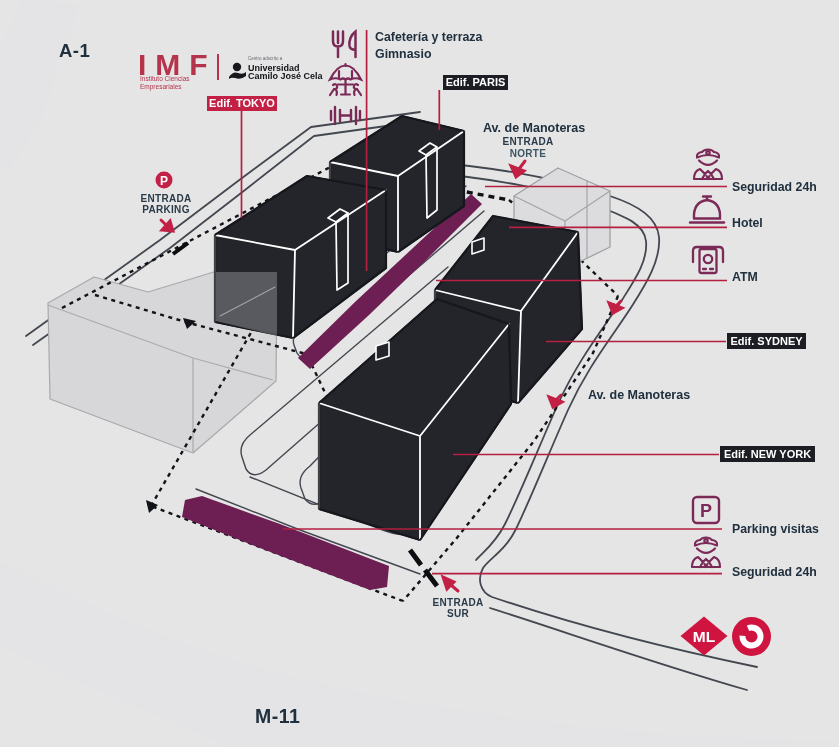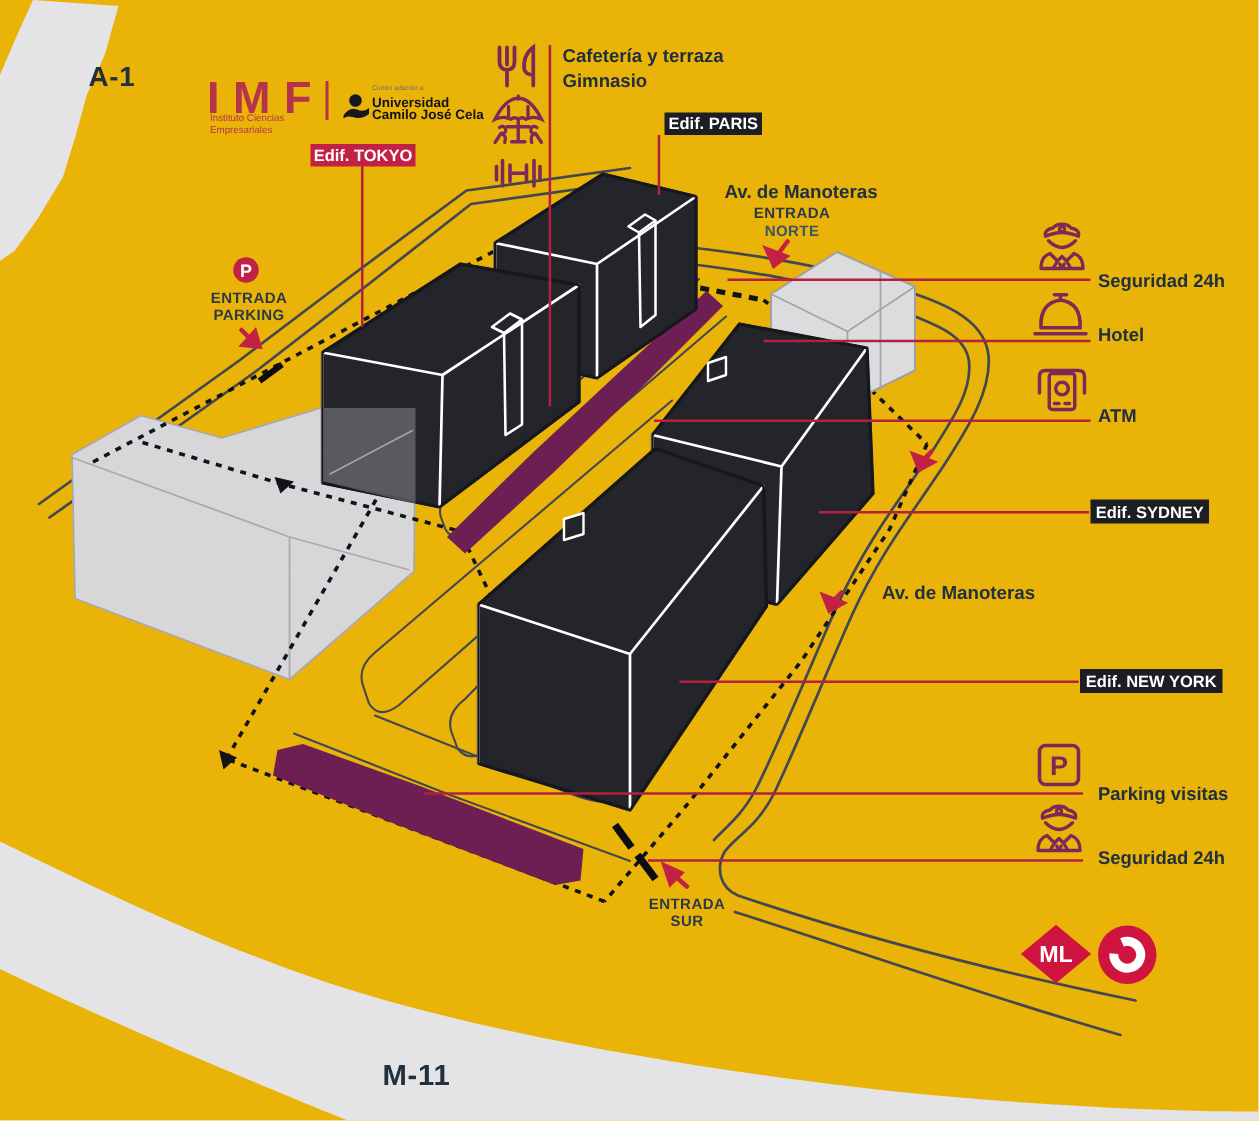--- a/index.html
+++ b/index.html
@@ -1,16 +1,16 @@
 <!DOCTYPE html>
 <html><head>
 <meta charset="utf-8">
 <style>
   html,body{margin:0;padding:0;background:#ffffff;}
-  .wrap{width:839px;height:747px;position:relative;overflow:hidden;background:#eab308;}
+  .wrap{width:839px;height:747px;position:relative;overflow:hidden;background:#e5e5e5;}
   svg text{font-family:"Liberation Sans", sans-serif;}
 </style>
 </head>
 <body>
 <div class="wrap">
 <svg width="839" height="747" viewBox="0 0 839 747" xmlns="http://www.w3.org/2000/svg">
 
 <g id="highways">
 
   <path d="M22,0 L79,4 L70,36 L58,63 L50,92 L42,118 L25,146 L10,167 L0,174 L0,50 L12,22 Z" fill="#e4e4e6"></path>

